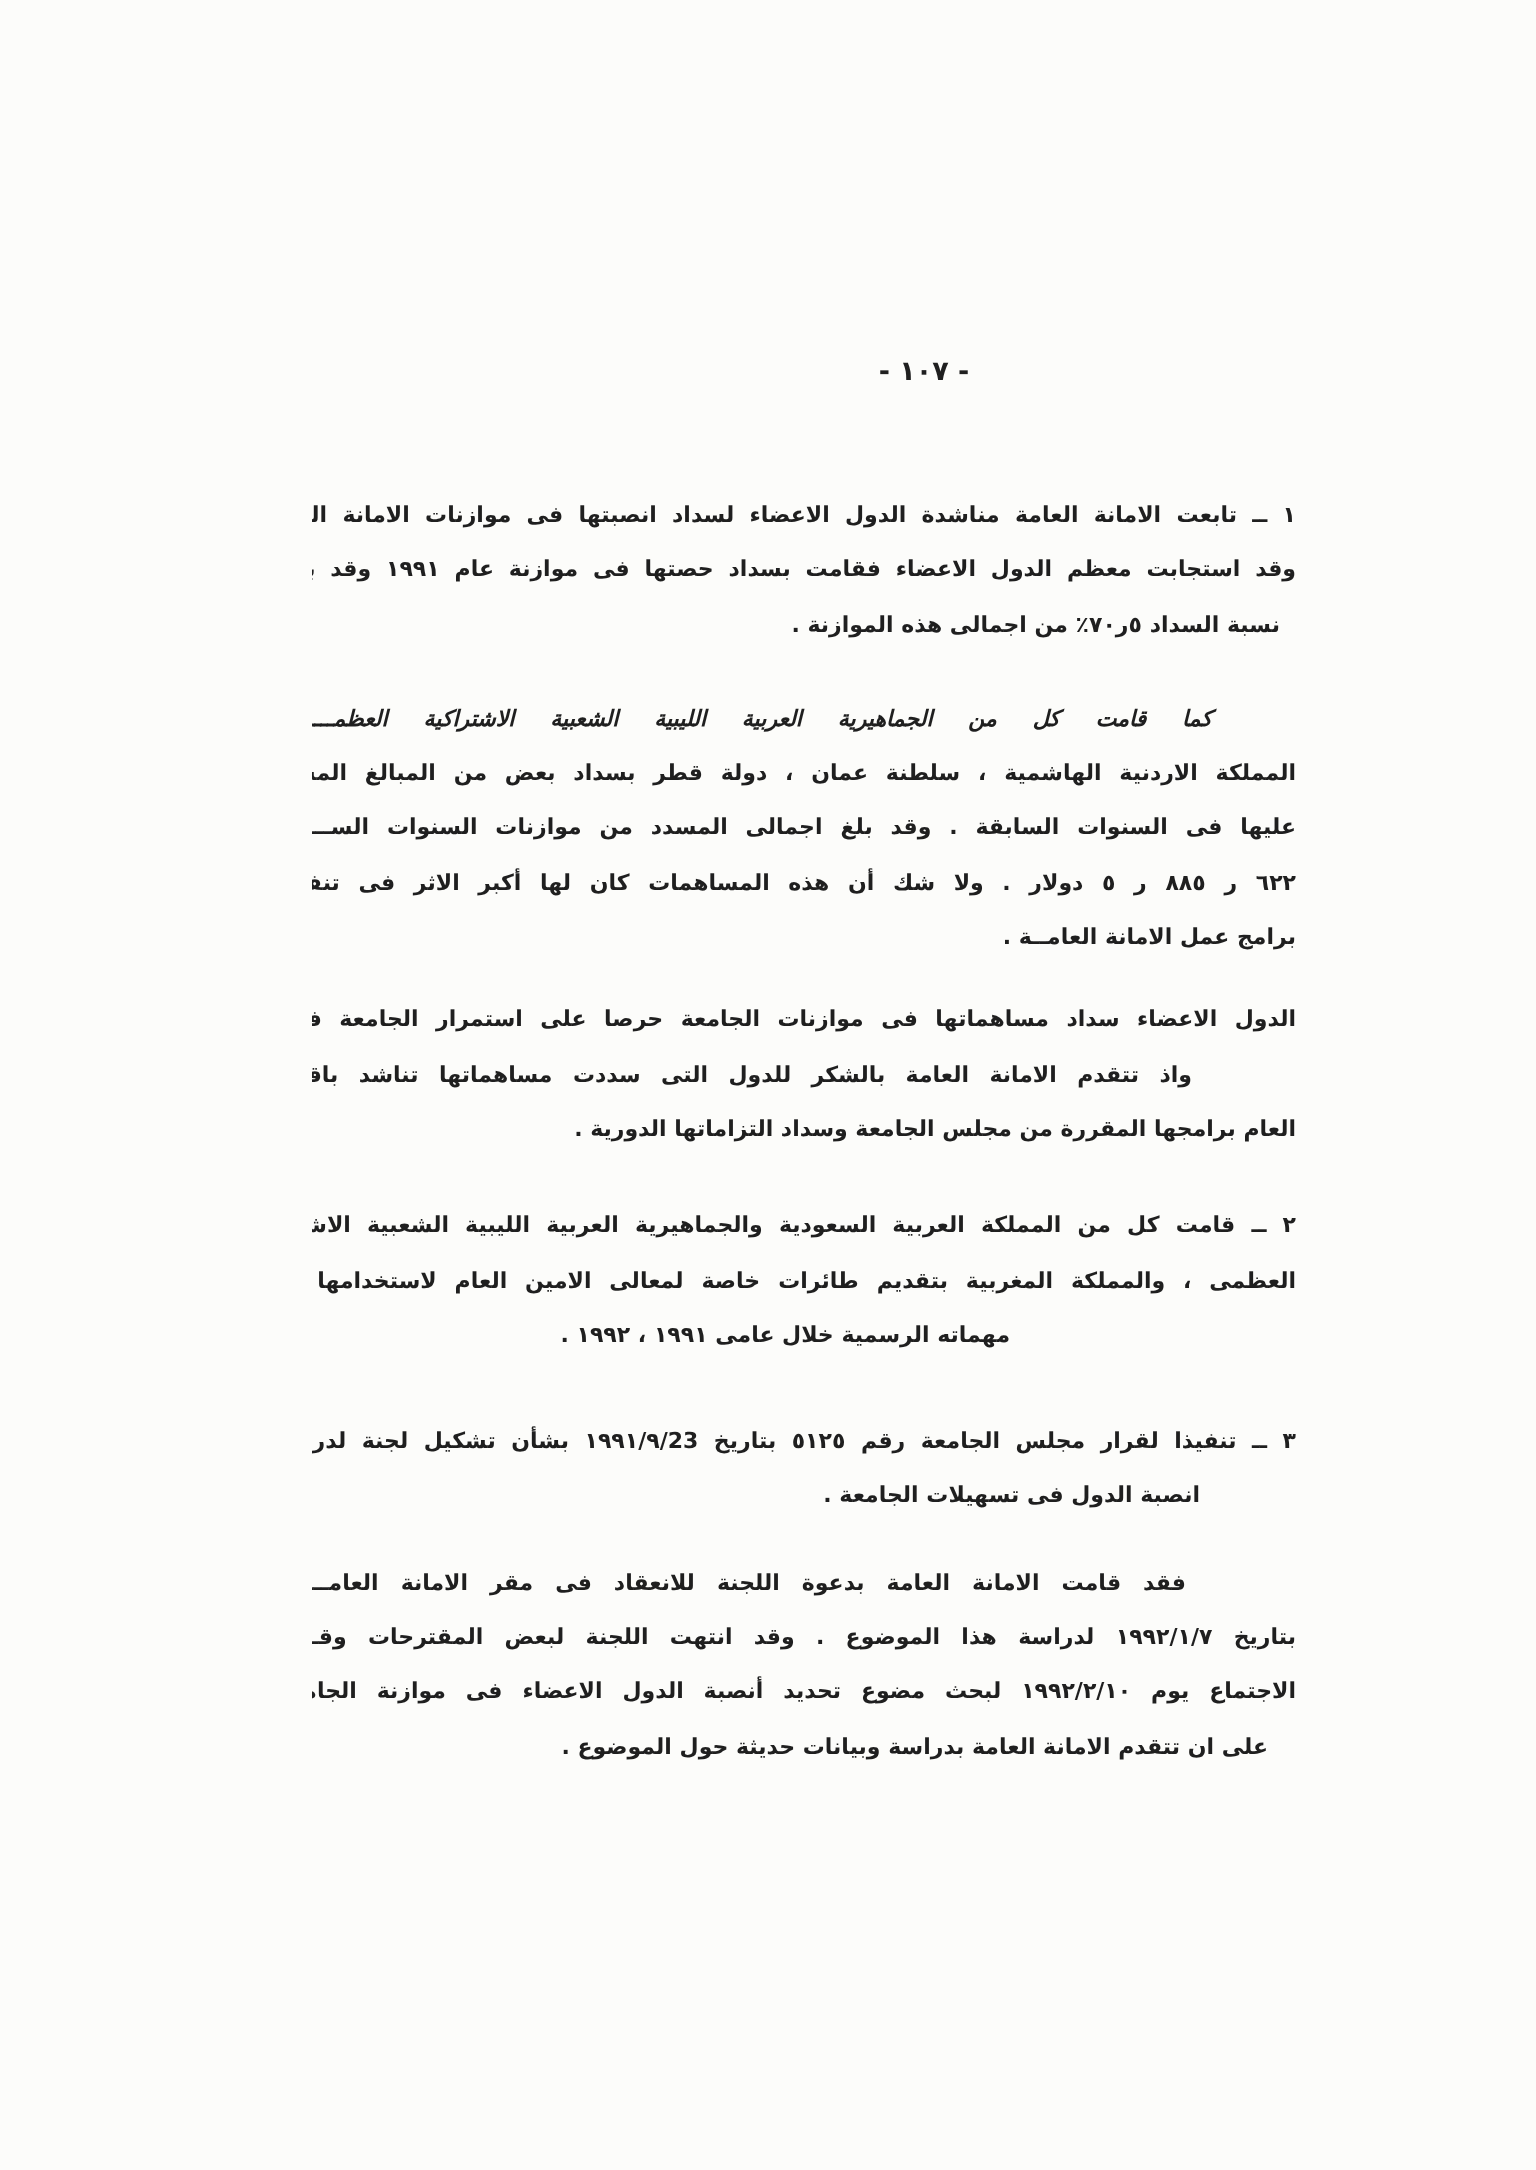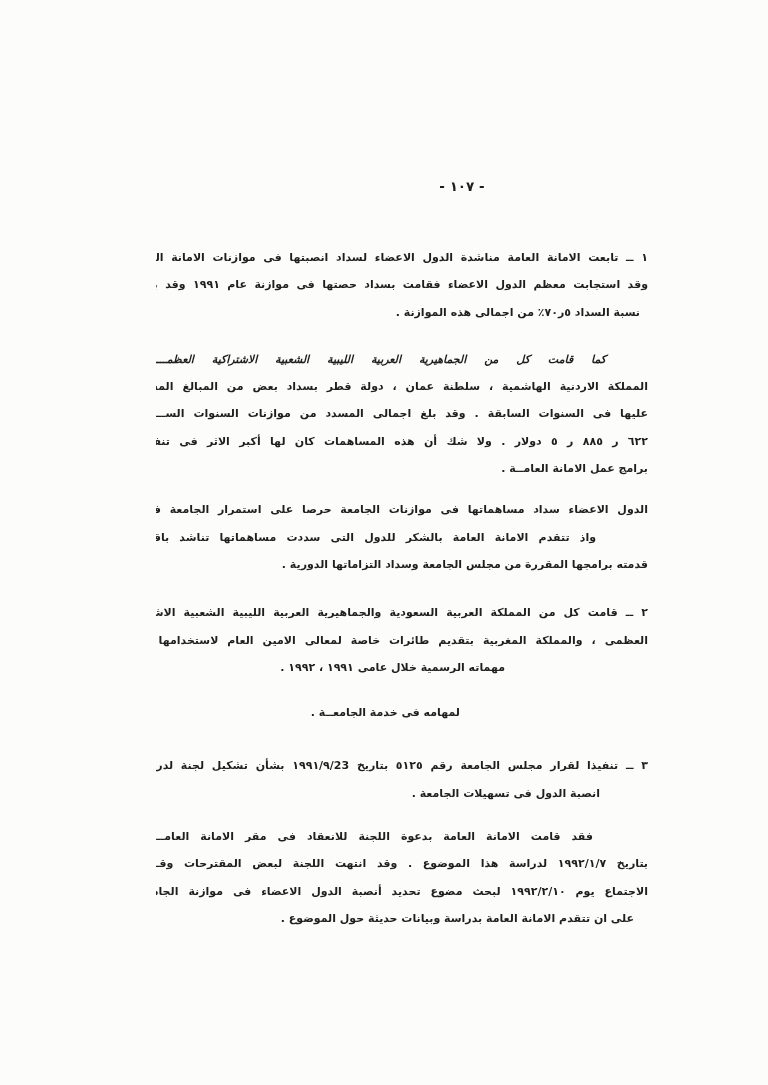--- a/index.html
+++ b/index.html
@@ -55,29 +55,28 @@
       <div class="para p1">
         <div class="line" style="padding-right: 42px; font-style: italic;">كما قامت كل من الجماهيرية العربية الليبية الشعبية الاشتراكية العظمـــــى ،</div>
         <div class="line">المملكة الاردنية الهاشمية ، سلطنة عمان ، دولة قطر بسداد بعض من المبالغ المستحقة</div>
         <div class="line">عليها فى السنوات السابقة . وقد بلغ اجمالى المسدد من موازنات السنوات الســــــابقة</div>
         <div class="line">٦٢٢ ر ٨٨٥ ر ٥ دولار . ولا شك أن هذه المساهمات كان لها أكبر الاثر فى تنفيــــــذ</div>
         <div class="line end">برامج عمل الامانة العامــة .</div>
       </div>
       <div class="para p2">
         <div class="line">الدول الاعضاء سداد مساهماتها فى موازنات الجامعة حرصا على استمرار الجامعة فــــــى</div>
         <div class="line" style="padding-right: 52px;">واذ تتقدم الامانة العامة بالشكر للدول التى سددت مساهماتها تناشد باقــــــى</div>
-        <div class="line end">قدمته برامجها المقررة من مجلس الجامعة وسداد التزاماتها الدورية .</div>
+        <div class="line end">العام برامجها المقررة من مجلس الجامعة وسداد التزاماتها الدورية .</div>
       </div>
       <div class="para p3">
         <div class="line">٢ ــ قامت كل من المملكة العربية السعودية والجماهيرية العربية الليبية الشعبية الاشتراكية</div>
         <div class="line">العظمى ، والمملكة المغربية بتقديم طائرات خاصة لمعالى الامين العام لاستخدامها فـــى</div>
         <div class="line end" style="padding-right: 143px;">مهماته الرسمية خلال عامى ١٩٩١ ، ١٩٩٢ .</div>
       </div>
       <div class="para p4">
-        <div class="line end" style="padding-right: 188px;">لمهامه فى خدمة الجامعــة .</div>
       </div>
       <div class="para p5">
         <div class="line">٣ ــ تنفيذا لقرار مجلس الجامعة رقم ٥١٢٥ بتاريخ ١٩٩١/٩/23 بشأن تشكيل لجنة لدراســــة</div>
         <div class="line end" style="padding-right: 48px;">انصبة الدول فى تسهيلات الجامعة .</div>
       </div>
       <div class="para p6">
         <div class="line" style="padding-right: 55px;">فقد قامت الامانة العامة بدعوة اللجنة للانعقاد فى مقر الامانة العامــــــــــة</div>
         <div class="line">بتاريخ ١٩٩٢/١/٧ لدراسة هذا الموضوع . وقد انتهت اللجنة لبعض المقترحات وقــــررت</div>
         <div class="line">الاجتماع يوم ١٩٩٢/٢/١٠ لبحث مضوع تحديد أنصبة الدول الاعضاء فى موازنة الجامعـــــة</div>
         <div class="line end" style="padding-right: 14px;">على ان تتقدم الامانة العامة بدراسة وبيانات حديثة حول الموضوع .</div>

